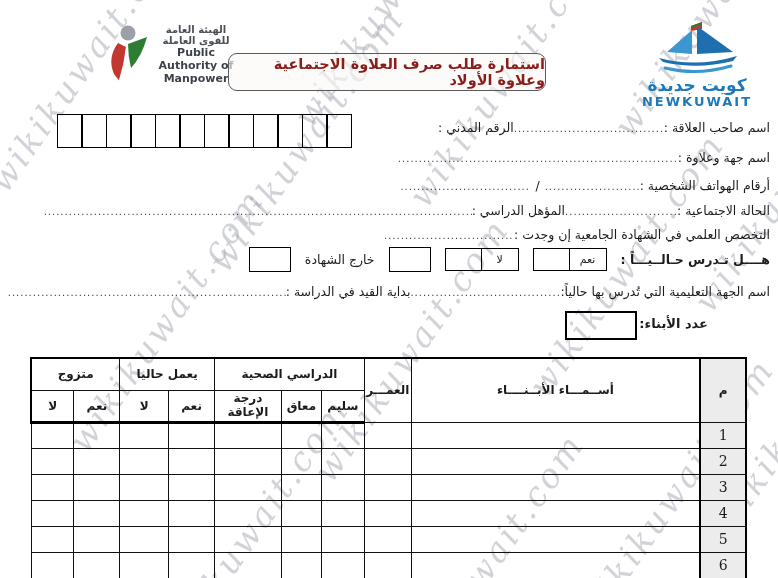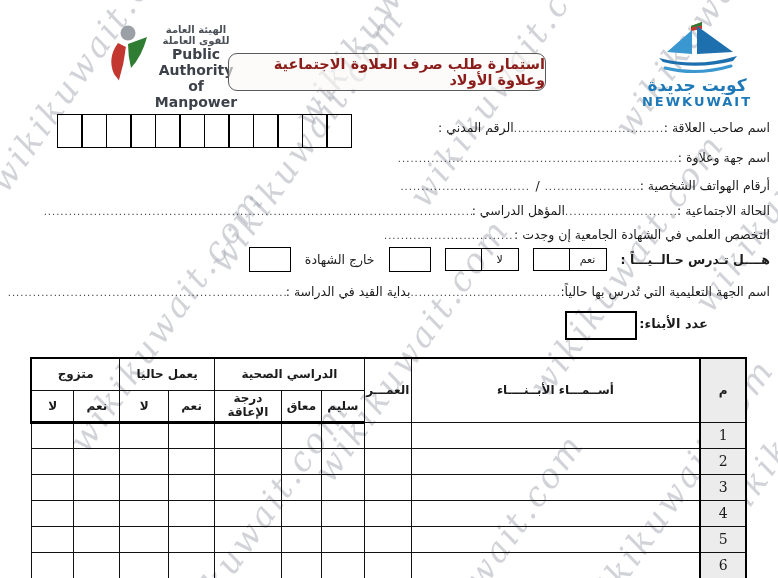--- a/index.html
+++ b/index.html
@@ -17,21 +17,21 @@
     font-size:34px; letter-spacing:3px;
     color:rgba(158,163,173,0.48);
     transform:rotate(-55deg); transform-origin:center;
     z-index:1; direction:ltr;
   }
   
   .authority-logo { position:absolute; left:100px; top:24px; width:138px; display:flex; flex-direction:row; gap:2px; direction:ltr; z-index:2; }
   .authority-logo svg { width:52px; height:66px; flex:0 0 auto; }
   .authority-text { display:flex; flex-direction:column; justify-content:flex-end; padding-bottom:6px; }
   .authority-ar { font-size:10px; font-weight:bold; color:#4a4f57; text-align:center; direction:rtl; }
-  .authority-en { font-size:14px; font-weight:bold; color:#3d424a; text-align:center; }
+  .authority-en { font-size:11px; font-weight:bold; color:#3d424a; text-align:center; }
   .department { position:absolute; left:26px; top:91px; font-size:13.5px; font-weight:bold; color:#141414; z-index:2; direction:rtl; }
   .title-box {
     position:absolute; left:228px; top:53px; width:318px; height:38px;
     border:1.6px solid #5a5a5a; border-radius:9px;
     display:flex; align-items:center; justify-content:center;
     background:rgba(250,249,246,0.6); z-index:2;
   }
   .title-box span { color:#8a1d1a; font-weight:bold; font-size:14.5px; }
   .nk-logo { position:absolute; right:18px; top:20px; width:126px; display:flex; flex-direction:column; align-items:center; z-index:2; }
   .nk-logo svg { width:104px; height:56px; }

